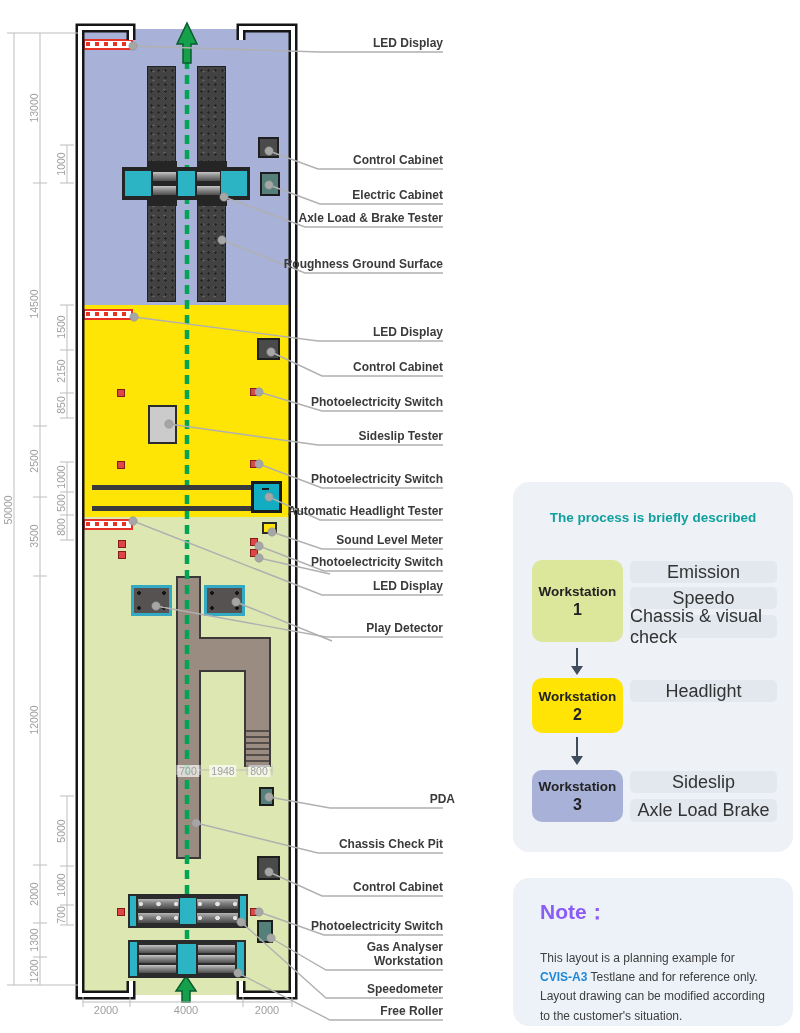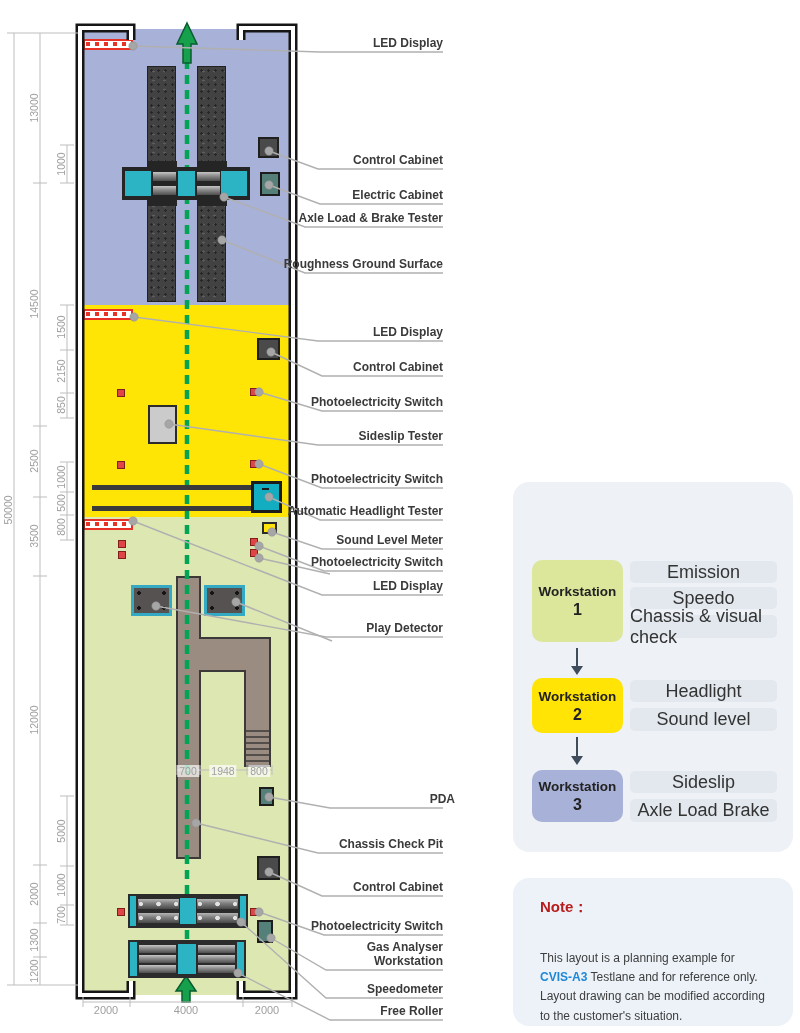--- a/index.html
+++ b/index.html
@@ -43,21 +43,21 @@
   .panel{position:absolute;left:513px;width:280px;background:#eef1f6;border-radius:16px;}
   .ptitle{position:absolute;left:513px;width:280px;text-align:center;color:#12a09e;
           font-size:13.5px;font-weight:bold;line-height:19px;}
   .ws{position:absolute;left:532px;width:91px;border-radius:10px;display:flex;flex-direction:column;
       align-items:center;justify-content:center;font-size:13.5px;font-weight:bold;color:#222;line-height:18px;}
   .item{position:absolute;left:630px;width:147px;background:#e2e8ee;border-radius:5px;
         display:flex;align-items:center;justify-content:center;font-size:18px;color:#333;}
   .parrow-line{position:absolute;width:2px;background:#3f4c5c;}
   .parrow-head{position:absolute;width:0;height:0;border-left:6px solid transparent;
                border-right:6px solid transparent;border-top:9px solid #3f4c5c;}
-  .note-h{position:absolute;font-size:15px;font-weight:bold;color:#b91c1c;}
+  .note-h{position:absolute;font-size:21px;font-weight:bold;color:#8b5cf6;}
   .note-b{position:absolute;width:230px;font-size:12px;color:#3e3e3e;line-height:1.6;margin-top:23px;}
   .note-b b{color:#1e87d6;}
 </style>
 </head>
 <body>
 
 <div id="app">
 
   <div class="zone" style="top:29px;height:276px;background:#a8b1d7;"></div>
   <div class="zone" style="top:305px;height:212px;background:#ffe506;"></div>
@@ -300,38 +300,38 @@
   <div class="rlabel" style="top:792px;padding-left:12px;">PDA</div>
   <div class="rlabel" style="top:837px;">Chassis Check Pit</div>
   <div class="rlabel" style="top:880px;">Control Cabinet</div>
   <div class="rlabel" style="top:919px;">Photoelectricity Switch</div>
   <div class="rlabel" style="top:940px;">Gas Analyser</div>
   <div class="rlabel" style="top:954px;">Workstation</div>
   <div class="rlabel" style="top:982px;">Speedometer</div>
   <div class="rlabel" style="top:1004px;">Free Roller</div>
 
   <div class="panel" style="top:482px;height:370px;"></div>
+  <div class="ptitle" style="top:508px;">The process is briefly described</div>
 
   <div class="ws" style="top:560px;height:82px;background:#dce79b;">
     <span>Workstation</span>
     <span style="font-size:16px;">1</span>
   </div>
   <div class="item" style="top:561px;height:22px;">Emission</div>
   <div class="item" style="top:587px;height:22px;">Speedo</div>
   <div class="item" style="top:615px;height:23px;">Chassis &amp; visual check</div>
 
   <div class="parrow-line" style="left:576px;top:648px;height:19px;"></div>
   <div class="parrow-head" style="left:571px;top:666px;"></div>
 
   <div class="ws" style="top:678px;height:55px;background:#ffe406;">
     <span>Workstation</span>
     <span style="font-size:16px;">2</span>
   </div>
   <div class="item" style="top:680px;height:22px;">Headlight</div>
-  <div class="item" style="top:708px;height:23px;">Sound level</div>
 
   <div class="parrow-line" style="left:576px;top:737px;height:20px;"></div>
   <div class="parrow-head" style="left:571px;top:756px;"></div>
 
   <div class="ws" style="top:770px;height:52px;background:#a8b1d7;">
     <span>Workstation</span>
     <span style="font-size:16px;">3</span>
   </div>
   <div class="item" style="top:771px;height:22px;">Sideslip</div>
   <div class="item" style="top:799px;height:23px;">Axle Load Brake</div>

